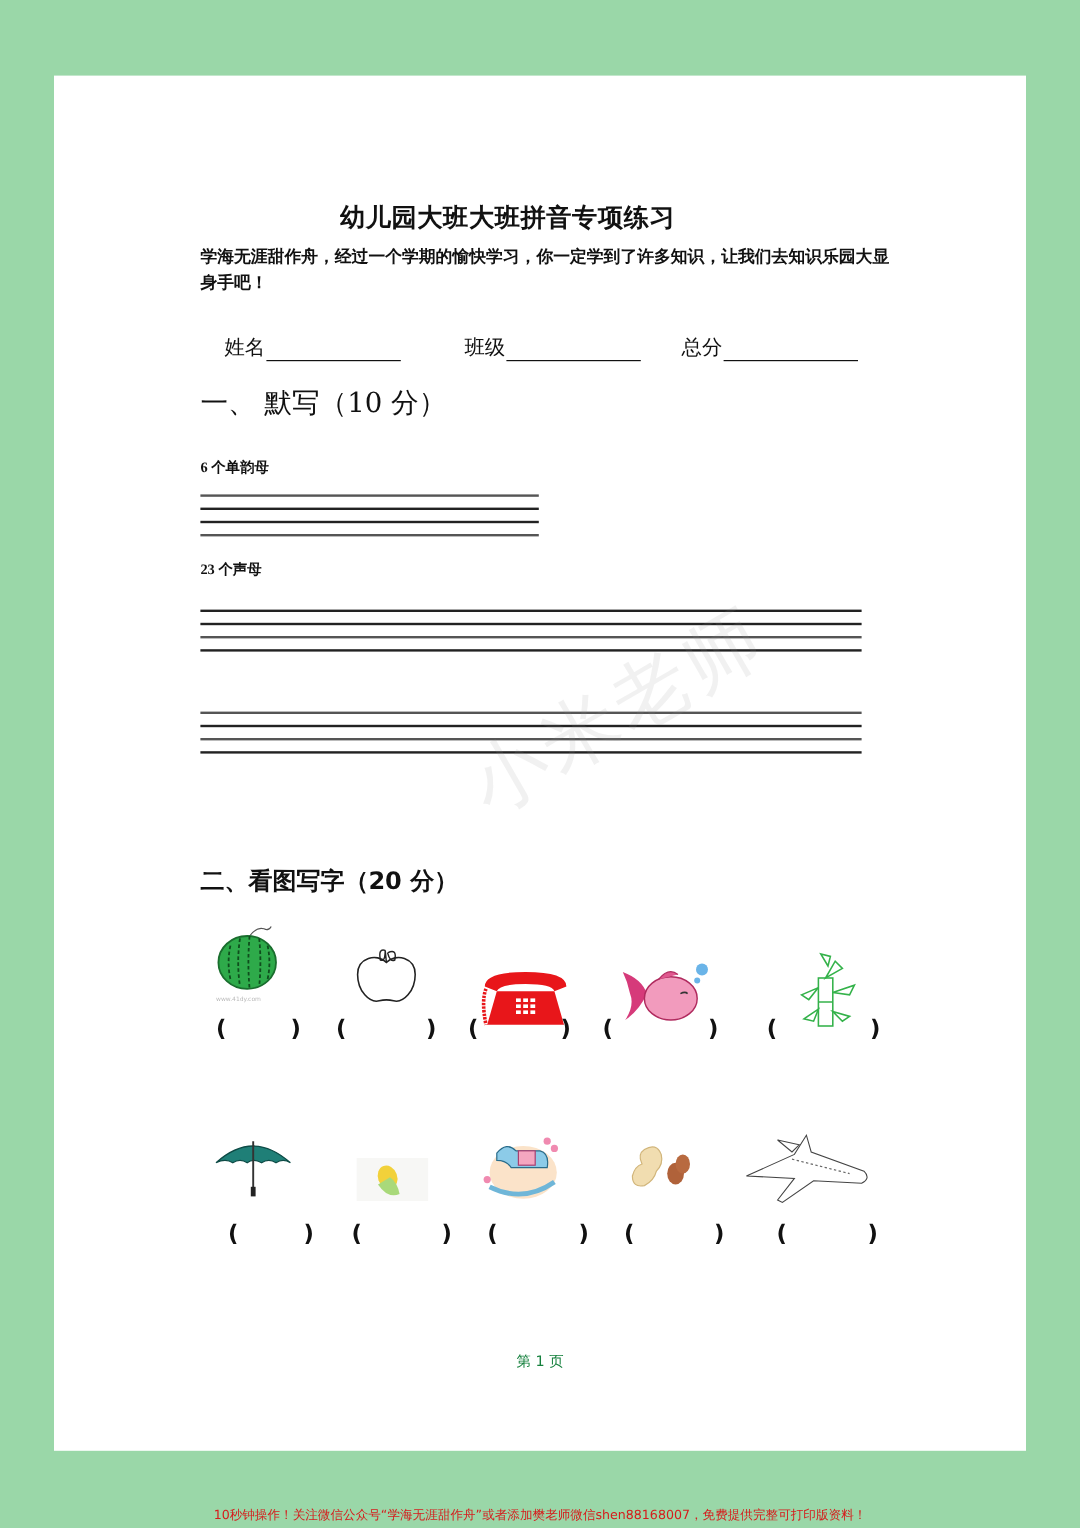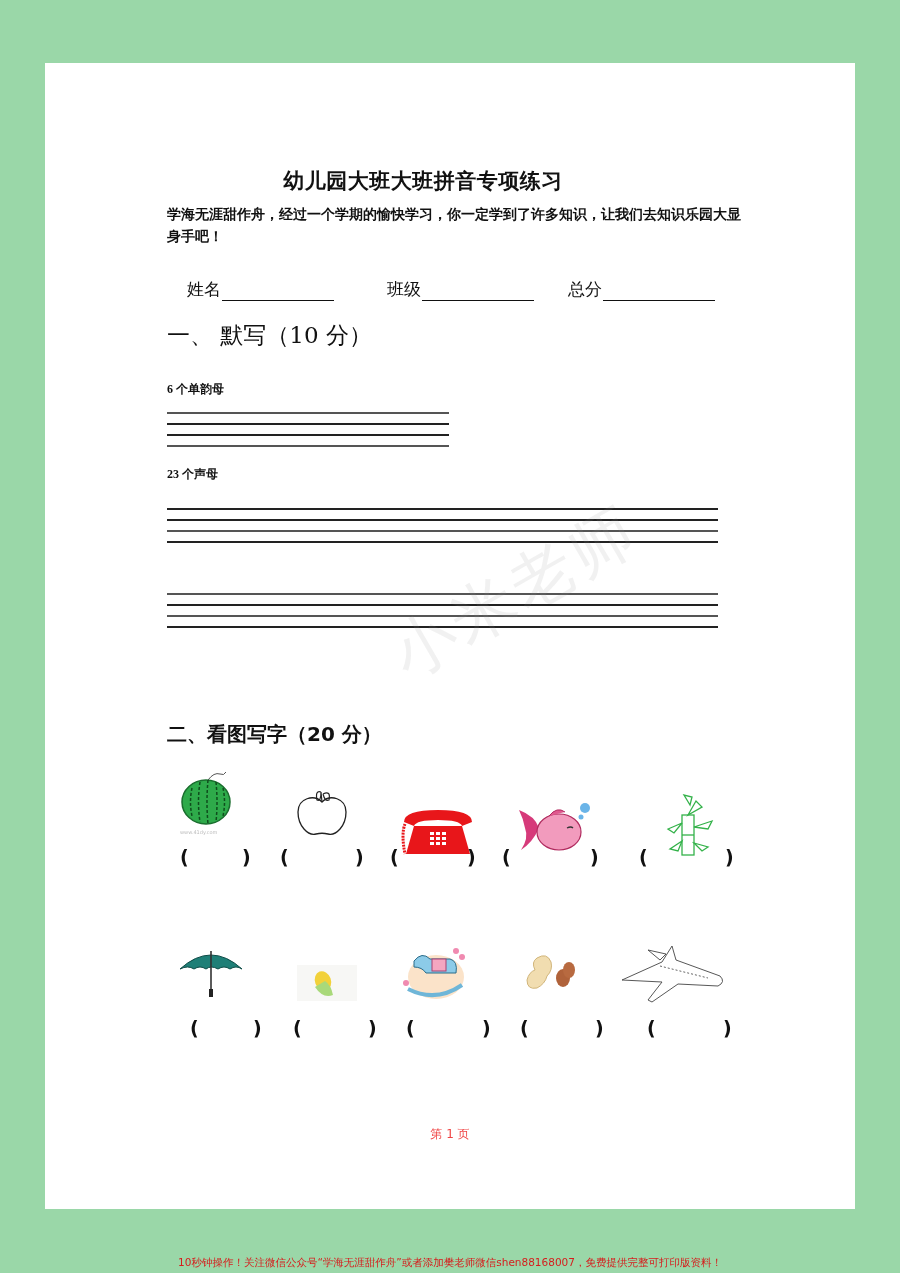--- a/index.html
+++ b/index.html
@@ -11,21 +11,21 @@
   .field{top:215px;font-family:"DejaVu Serif","Liberation Serif",serif;font-size:17px;display:flex;align-items:flex-end;}
   .field .ul{display:inline-block;height:17px;border-bottom:1.6px solid #111;margin-left:1px;}
   .sec1{left:122px;top:257px;font-family:"DejaVu Serif","Liberation Serif",serif;font-size:23px;}
   .sub{font-family:"Liberation Serif","DejaVu Serif",serif;font-size:12px;font-weight:bold;left:122px;}
   .line{position:absolute;height:2px;background:#222;}
   .line.g{background:#555;}
   .sec2{left:122px;top:658px;font-size:20px;font-weight:bold;text-align:center;}
   .paren{position:absolute;font-size:19px;font-weight:bold;font-family:"DejaVu Sans",sans-serif;}
   .pic{position:absolute;}
   .watermark{position:absolute;left:330px;top:560px;font-size:64px;color:rgba(150,150,150,0.13);transform:rotate(-30deg);transform-origin:left top;white-space:nowrap;letter-spacing:4px;}
-  .pagenum{left:0;width:810px;top:1063px;text-align:center;font-size:12px;color:#ef4444;}
+  .pagenum{left:0;width:810px;top:1063px;text-align:center;font-size:12px;color:#15803d;}
   .footer{position:absolute;left:0;top:1256px;width:900px;text-align:center;font-size:10.5px;color:#d61c1c;}
 </style>
 </head>
 <body>
 
 <div class="paper">
 
   <div class="abs title">幼儿园大班大班拼音专项练习</div>
   <div class="abs intro">学海无涯甜作舟，经过一个学期的愉快学习，你一定学到了许多知识，让我们去知识乐园大显身手吧！</div>
 

